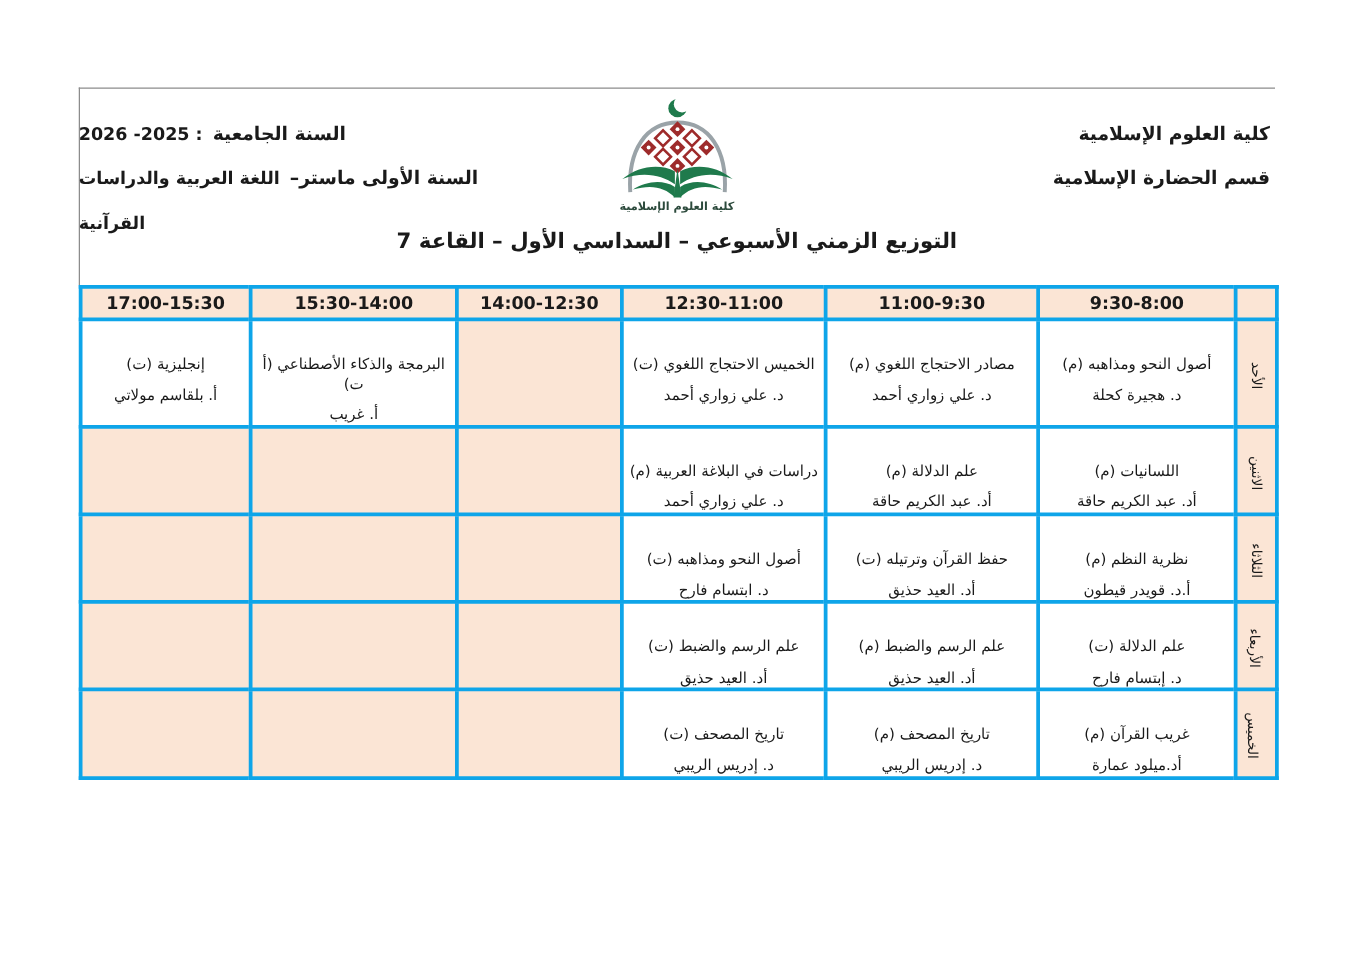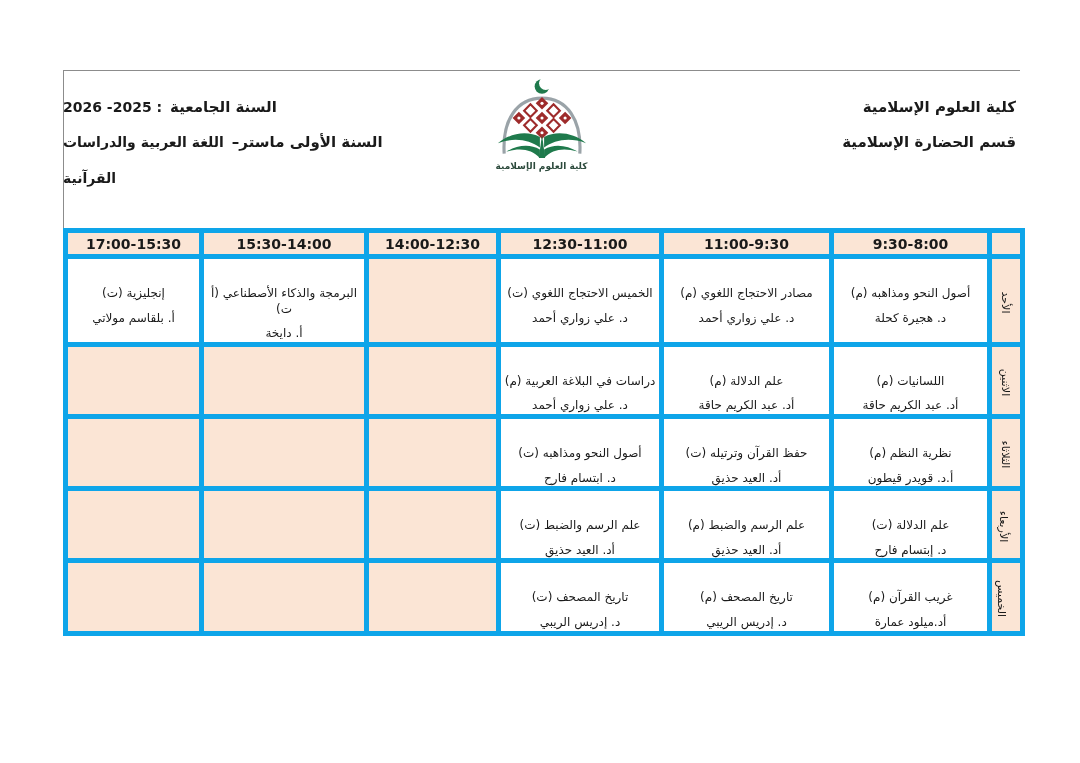--- a/index.html
+++ b/index.html
@@ -26,21 +26,21 @@
 
   .hdr-logo { position:absolute; left:50%; transform:translateX(-50%); top:6px; width:140px; text-align:center; }
   .logo-calligraphy { font-size:9px; font-weight:bold; color:#2c4a3c; letter-spacing:-0.4px; white-space:nowrap; margin-top:-3px; }
 
   .doc-title { position:absolute; left:63px; top:183px; width:957px; text-align:center; font-size:17px; font-weight:bold; direction:rtl; }
 
   table.schedule {
     position:absolute; left:63px; top:228px; width:957px;
     border-collapse:collapse; table-layout:fixed; direction:rtl;
   }
-  .schedule th, .schedule td { border:5px solid #0ea5e9; }
+  .schedule th, .schedule td { border:3px solid #0ea5e9; }
   .schedule thead th {
     background:#fbe5d5; height:26px; font-size:14px; font-weight:bold; text-align:center; padding:2px 0;
   }
   .schedule tbody tr { height:65px; }
   td.filled { background:#fff; vertical-align:top; text-align:center; padding:27px 3px 0 3px; }
   td.empty, th.day-cell, th.day-col { background:#fbe5d5; }
   .course { font-size:12px; line-height:1.3; margin-bottom:9px; }
   .teacher { font-size:12px; line-height:1.3; }
   th.day-cell { text-align:center; vertical-align:middle; font-weight:normal; }
   .day-rot { display:inline-block; transform:rotate(90deg); white-space:nowrap; font-size:11px; }
@@ -100,20 +100,21 @@
       <div>
         <span class="b">السنة الجامعية</span><span class="v">: 2025- 2026</span>
       </div>
       <div>
         <span class="b">السنة الأولى ماستر–</span><span class="v">اللغة العربية والدراسات القرآنية</span>
       </div>
     </div>
 
   </header>
 
+  <h1 class="doc-title">التوزيع الزمني الأسبوعي – السداسي الأول – القاعة 7</h1>
 
   <table class="schedule">
     <colgroup>
       <col style="width:33px">
         <col style="width:158px">
         <col style="width:170px">
         <col style="width:163px">
         <col style="width:132px">
         <col style="width:165px">
         <col style="width:136px">
@@ -141,21 +142,21 @@
           <div class="course">مصادر الاحتجاج اللغوي (م)</div>
           <div class="teacher">د. علي زواري أحمد</div>
         </td>
         <td class="filled">
           <div class="course">الخميس الاحتجاج اللغوي (ت)</div>
           <div class="teacher">د. علي زواري أحمد</div>
         </td>
         <td class="empty"></td>
         <td class="filled">
           <div class="course">البرمجة والذكاء الأصطناعي (أ ت)</div>
-          <div class="teacher">أ. دايخة</div>
+          <div class="teacher">أ. غريب</div>
         </td>
         <td class="filled">
           <div class="course">إنجليزية (ت)</div>
           <div class="teacher">أ. بلقاسم مولاتي</div>
         </td>
       </tr>
 
       <tr>
         <th class="day-cell"><span class="day-rot">الاثنين</span></th>
         <td class="filled">

